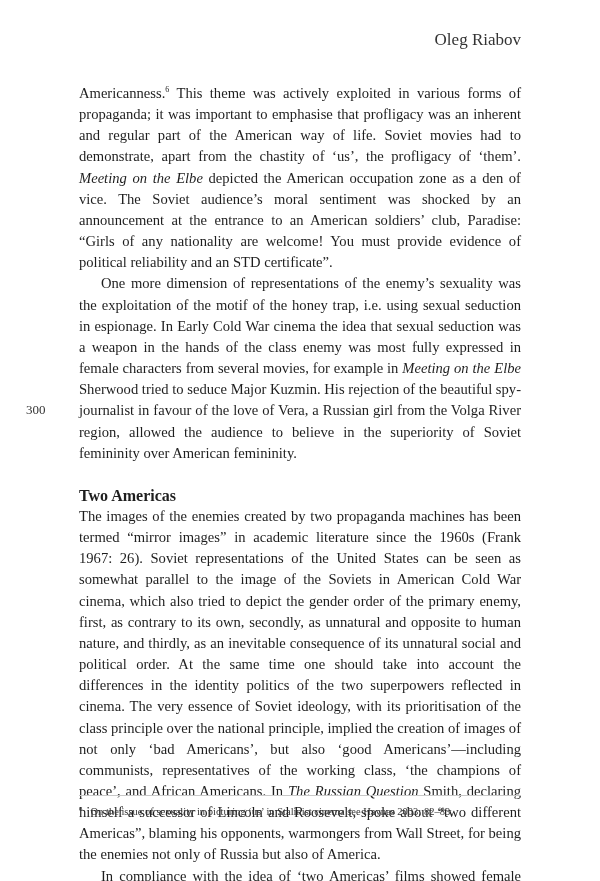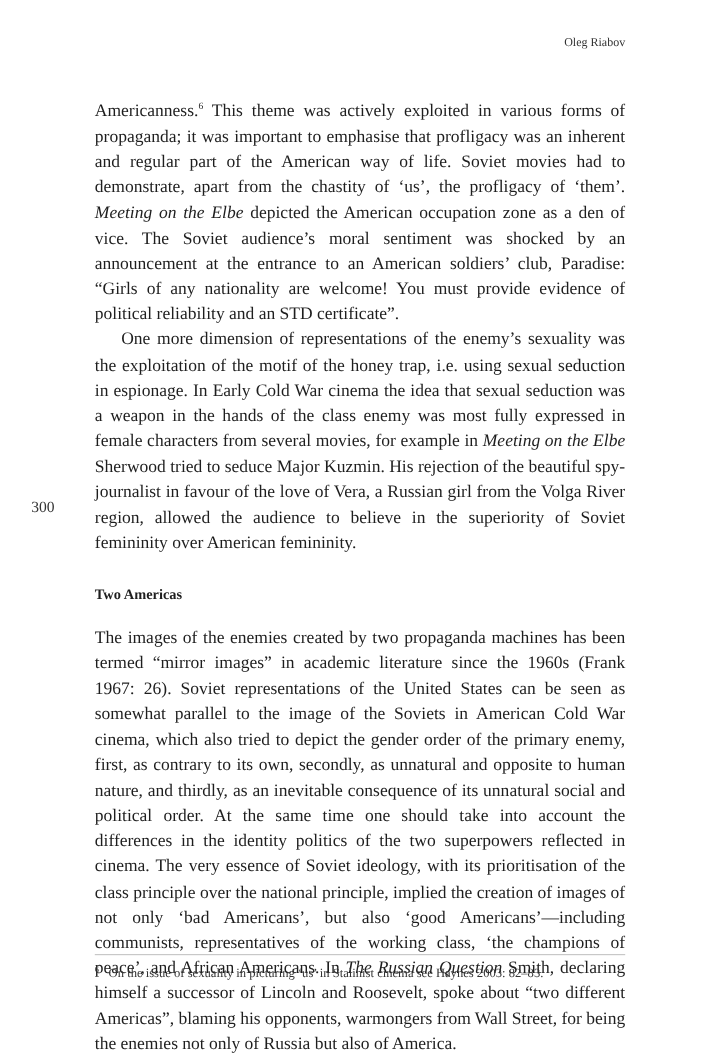--- a/index.html
+++ b/index.html
@@ -1,23 +1,23 @@
 <!DOCTYPE html>
 <html><head>
   <meta charset="utf-8">
   <style>
     html, body { margin: 0; padding: 0; background: #ffffff; }
     body { width: 600px; height: 881px; position: relative; overflow: hidden; color: #1e1e1e; font-family: "Liberation Serif", "DejaVu Serif", serif; }
-    .running-head { position: absolute; right: 79px; top: 30px; font-size: 10px; color: #333; font-family: Liberation Serif, serif; }
+    .running-head { position: absolute; right: 79px; top: 30px; font-size: 17px; color: #333; font-family: Liberation Serif, serif; }
     .body-text { position: absolute; left: 79px; top: 83px; width: 442px; font-size: 14.6px; line-height: 21.15px; text-align: justify; }
     .body-text p { margin: 0; }
     .body-text p.indent { text-indent: 22px; }
-    .section-heading { font-weight: bold; margin: 21px 0 16px 0; font-size: 12px; line-height: 21.15px; }
+    .section-heading { font-weight: bold; margin: 21px 0 0 0; font-size: 16px; line-height: 21.15px; }
     .sup { font-size: 8px; vertical-align: super; line-height: 0; }
-    .page-number { position: absolute; left: 26px; top: 415px; font-size: 13px; color: #333; }
+    .page-number { position: absolute; left: 26px; top: 402px; font-size: 13px; color: #333; }
     .footnote-rule { position: absolute; left: 79px; top: 795px; width: 442px; height: 0; border-top: 1px solid #c8c8c8; }
     .footnote { position: absolute; left: 79px; top: 805px; width: 442px; font-size: 10.5px; line-height: 14px; color: #333; }
     .footnote .fn-mark { font-size: 7px; vertical-align: super; line-height: 0; margin-right: 8px; }
     em { }
   </style>
 </head>
 <body>
 
 <div class="running-head">Oleg Riabov</div>
 

